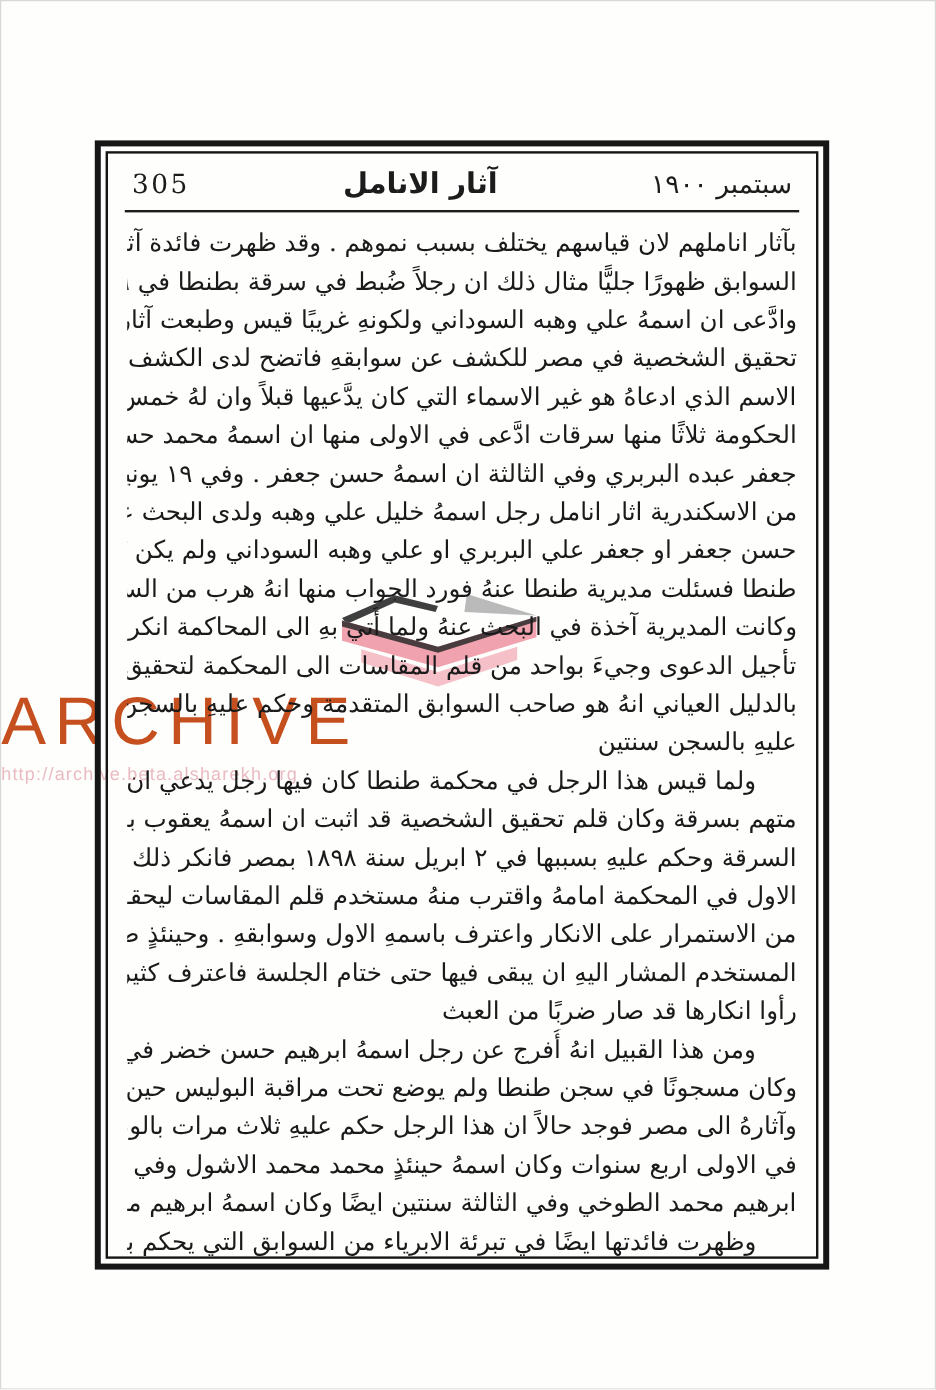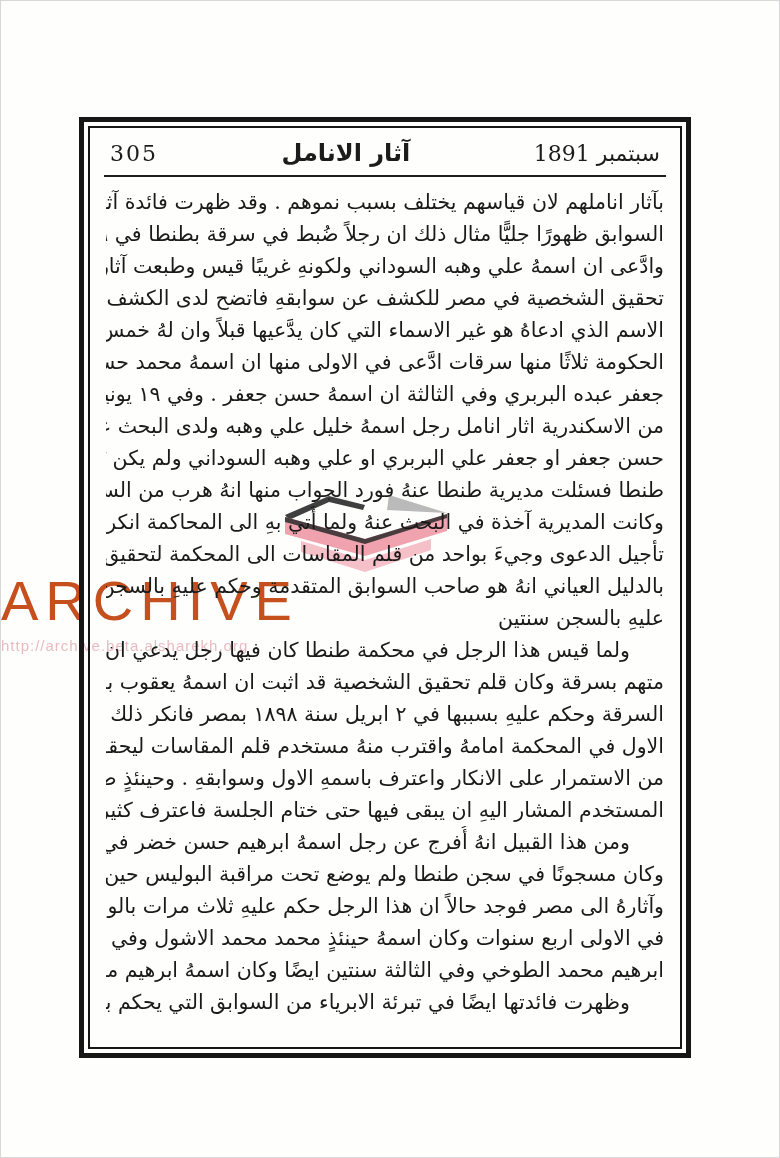--- a/index.html
+++ b/index.html
@@ -93,21 +93,21 @@
       <polygon points="24,48 88,67 154,46 154,57 88,79 24,59" fill="#f6c0c8"></polygon>
     </svg>
     <div class="wm-text">ARCHIVE</div>
     <div class="wm-url">http://archive.beta.alsharekh.org</div>
   </div>
 
   <div class="frame">
     <div class="frame-inner">
 
       <div class="header">
-        <span class="header-date">سبتمبر 1891</span>
+        <span class="header-date">سبتمبر ١٩٠٠</span>
         <span class="header-title">آثار الانامل</span>
         <span class="header-num">305</span>
       </div>
       <div class="header-rule"></div>
 
       <div class="body" id="body">
           <div>
             <div class="body-line">بآثار اناملهم لان قياسهم يختلف بسبب نموهم . وقد ظهرت فائدة آثار الانامل في معرفة</div>
             <div class="body-line">السوابق ظهورًا جليًّا مثال ذلك ان رجلاً ضُبط في سرقة بطنطا في ٢٦ مايو سنة ١٨٩٨</div>
             <div class="body-line">وادَّعى ان اسمهُ علي وهبه السوداني ولكونهِ غريبًا قيس وطبعت آثار اناملهِ وارسلت الى قلم</div>
@@ -123,20 +123,21 @@
             <div class="body-line">بالدليل العياني انهُ هو صاحب السوابق المتقدمة وحكم عليهِ بالسجن سنة ثم استأنف فحكم</div>
             <div class="body-line final">عليهِ بالسجن سنتين</div>
           </div>
           <div>
             <div class="body-line indent">ولما قيس هذا الرجل في محكمة طنطا كان فيها رجل يدعي ان اسمهُ جريمبرج هرمان</div>
             <div class="body-line">متهم بسرقة وكان قلم تحقيق الشخصية قد اثبت ان اسمهُ يعقوب بلال حيم وان لهُ سابقة في</div>
             <div class="body-line">السرقة وحكم عليهِ بسببها في ٢ ابريل سنة ١٨٩٨ بمصر فانكر ذلك كلهُ فلما ثبتت شخصية الرجل</div>
             <div class="body-line">الاول في المحكمة امامهُ واقترب منهُ مستخدم قلم المقاسات ليحقق شخصيتهُ قاطعهُ قائلاً لا فائدة</div>
             <div class="body-line">من الاستمرار على الانكار واعترف باسمهِ الاول وسوابقهِ . وحينئذٍ طلبت المحكمة من</div>
             <div class="body-line">المستخدم المشار اليهِ ان يبقى فيها حتى ختام الجلسة فاعترف كثيرون من المجرمين بسوابقهم لانهم</div>
+            <div class="body-line final">رأوا انكارها قد صار ضربًا من العبث</div>
           </div>
           <div>
             <div class="body-line indent">ومن هذا القبيل انهُ أُفرج عن رجل اسمهُ ابرهيم حسن خضر في ٢٥ فبراير سنة ١٨٩٨</div>
             <div class="body-line">وكان مسجونًا في سجن طنطا ولم يوضع تحت مراقبة البوليس حين الافراج عنهُ وأُرسل قياسهُ</div>
             <div class="body-line">وآثارهُ الى مصر فوجد حالاً ان هذا الرجل حكم عليهِ ثلاث مرات بالوضع تحت مراقبة البوليس</div>
             <div class="body-line">في الاولى اربع سنوات وكان اسمهُ حينئذٍ محمد محمد الاشول وفي الثانية سنتين وكان اسمهُ</div>
             <div class="body-line final">ابرهيم محمد الطوخي وفي الثالثة سنتين ايضًا وكان اسمهُ ابرهيم محمد</div>
           </div>
           <div>
             <div class="body-line indent">وظهرت فائدتها ايضًا في تبرئة الابرياء من السوابق التي يحكم بها عليهم خطأً فقد قرَّر</div>

